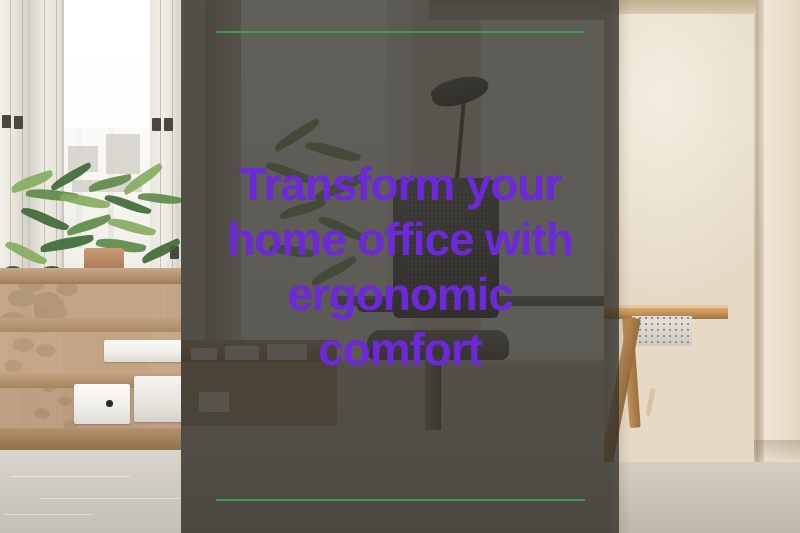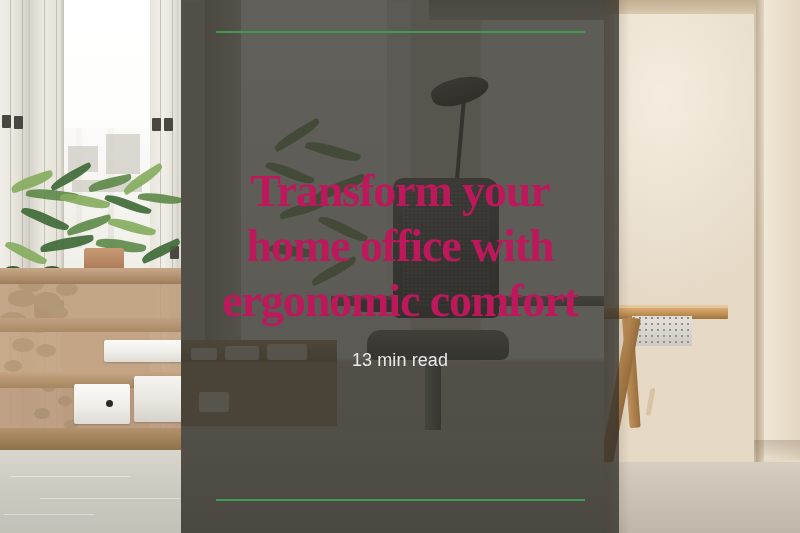--- a/index.html
+++ b/index.html
@@ -309,22 +309,22 @@
   .rule {
     position:absolute; left:35px; width:369px; height:2px;
     background:#3f9a52;
   }
   .rule.top    { top:31px; }
   .rule.bottom { top:499px; }
 
   .headline {
     width:400px;
     text-align:center;
-    color:#be185d;
-    font-family:Liberation Serif, serif;
+    color:#6d28d9;
+    font-family:Liberation Sans, sans-serif;
     font-size:46px;
     font-weight:bold;
     line-height:55px;
     letter-spacing:-1.1px;
     text-rendering:geometricPrecision;
     -webkit-font-smoothing:antialiased;
   }
   .subtitle {
     margin-top:22px;
     text-align:center;
@@ -489,18 +489,17 @@
       <div class="wall-shadow"></div>
     </div>
   </div>
 
   <div class="scrim"></div>
 
   <div class="content">
     <div class="rule top"></div>
 
     <h1 class="headline">Transform your home office with ergonomic comfort</h1>
-    <div class="subtitle">13 min read</div>
 
     <div class="rule bottom"></div>
   </div>
 
 </div>
 
 </body></html>

